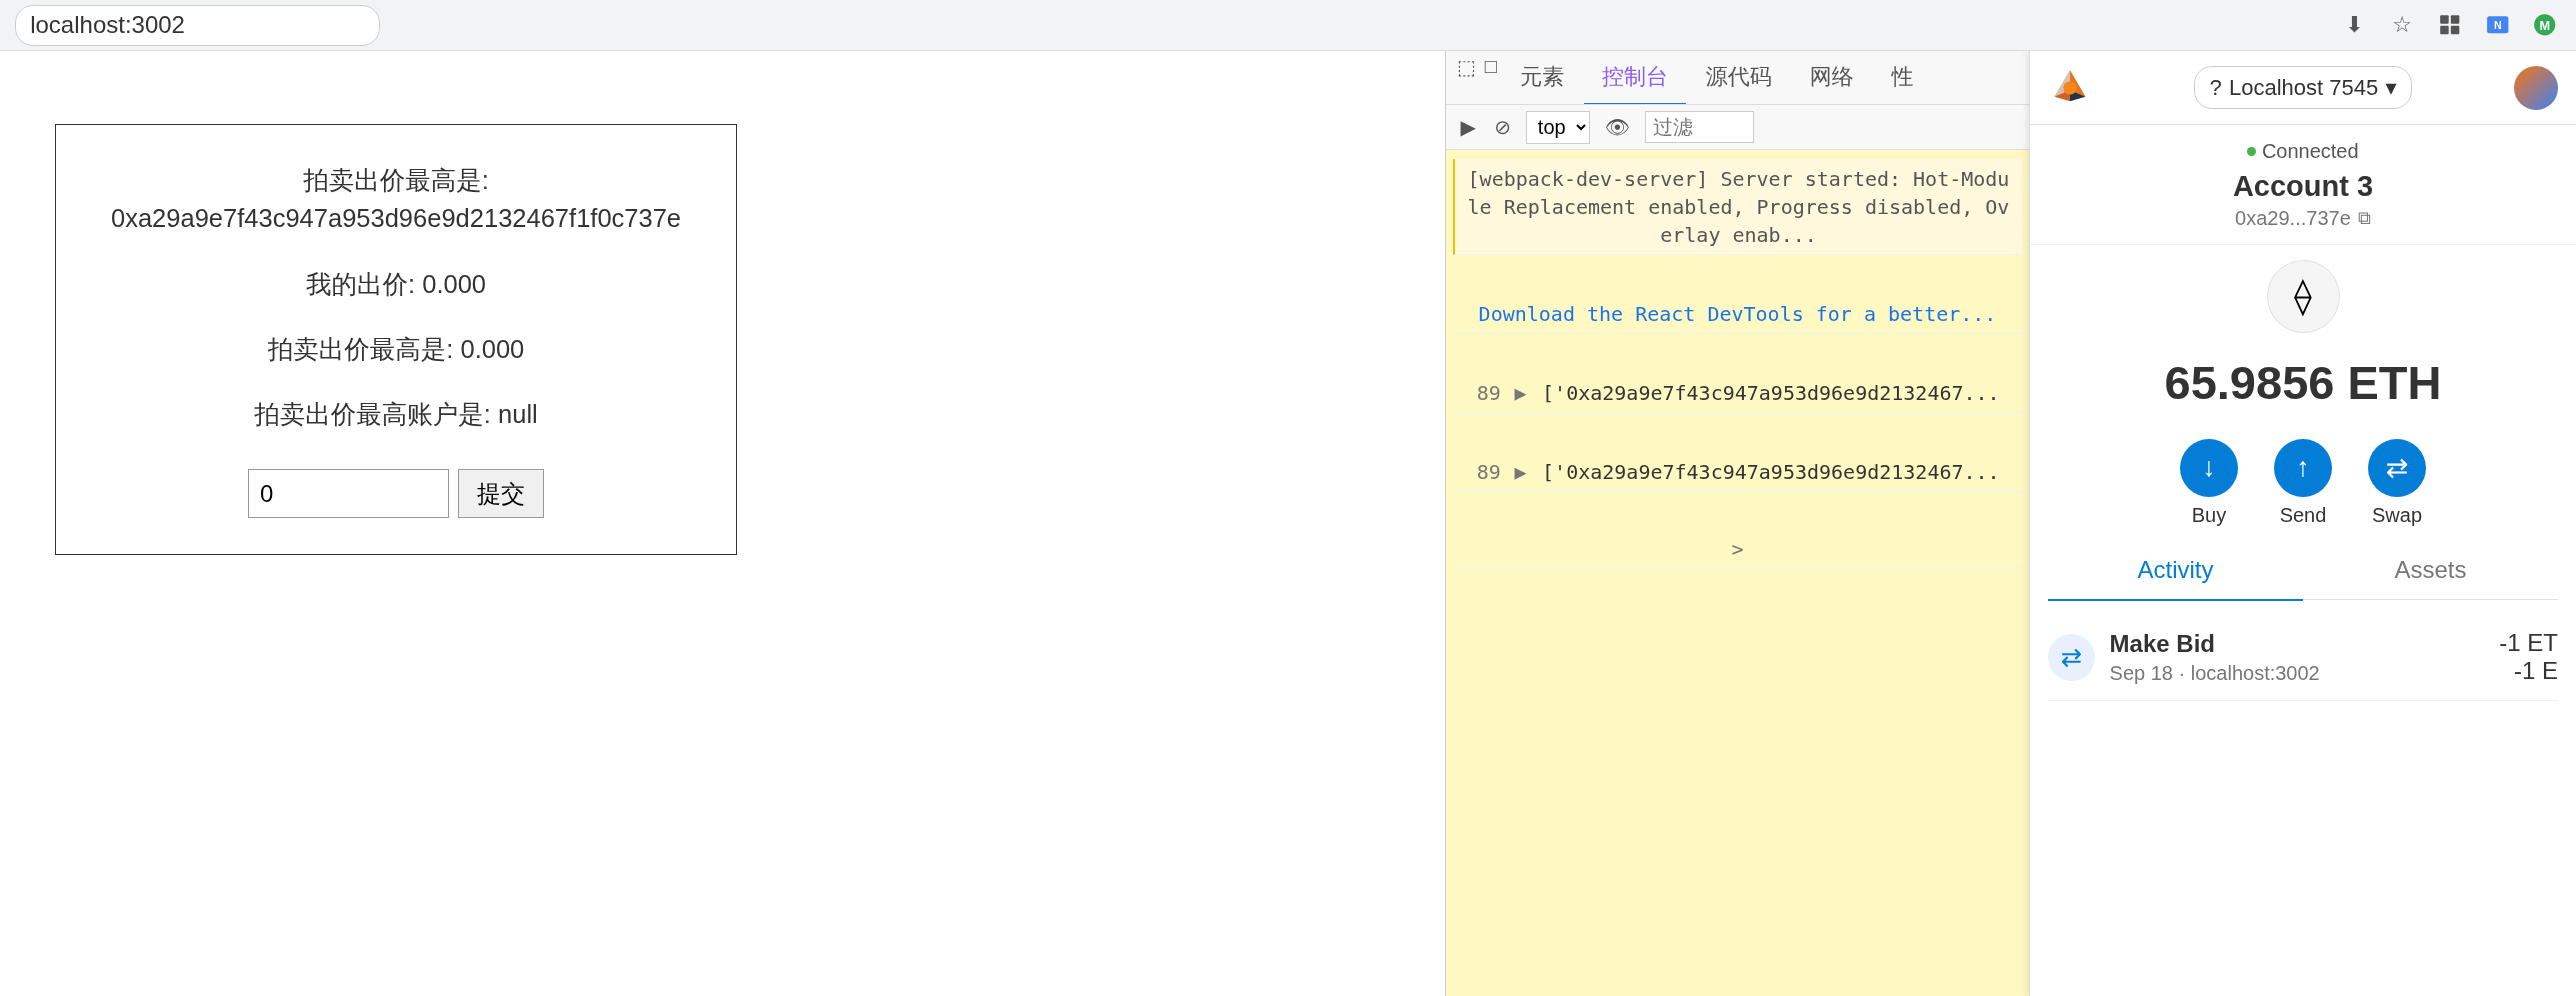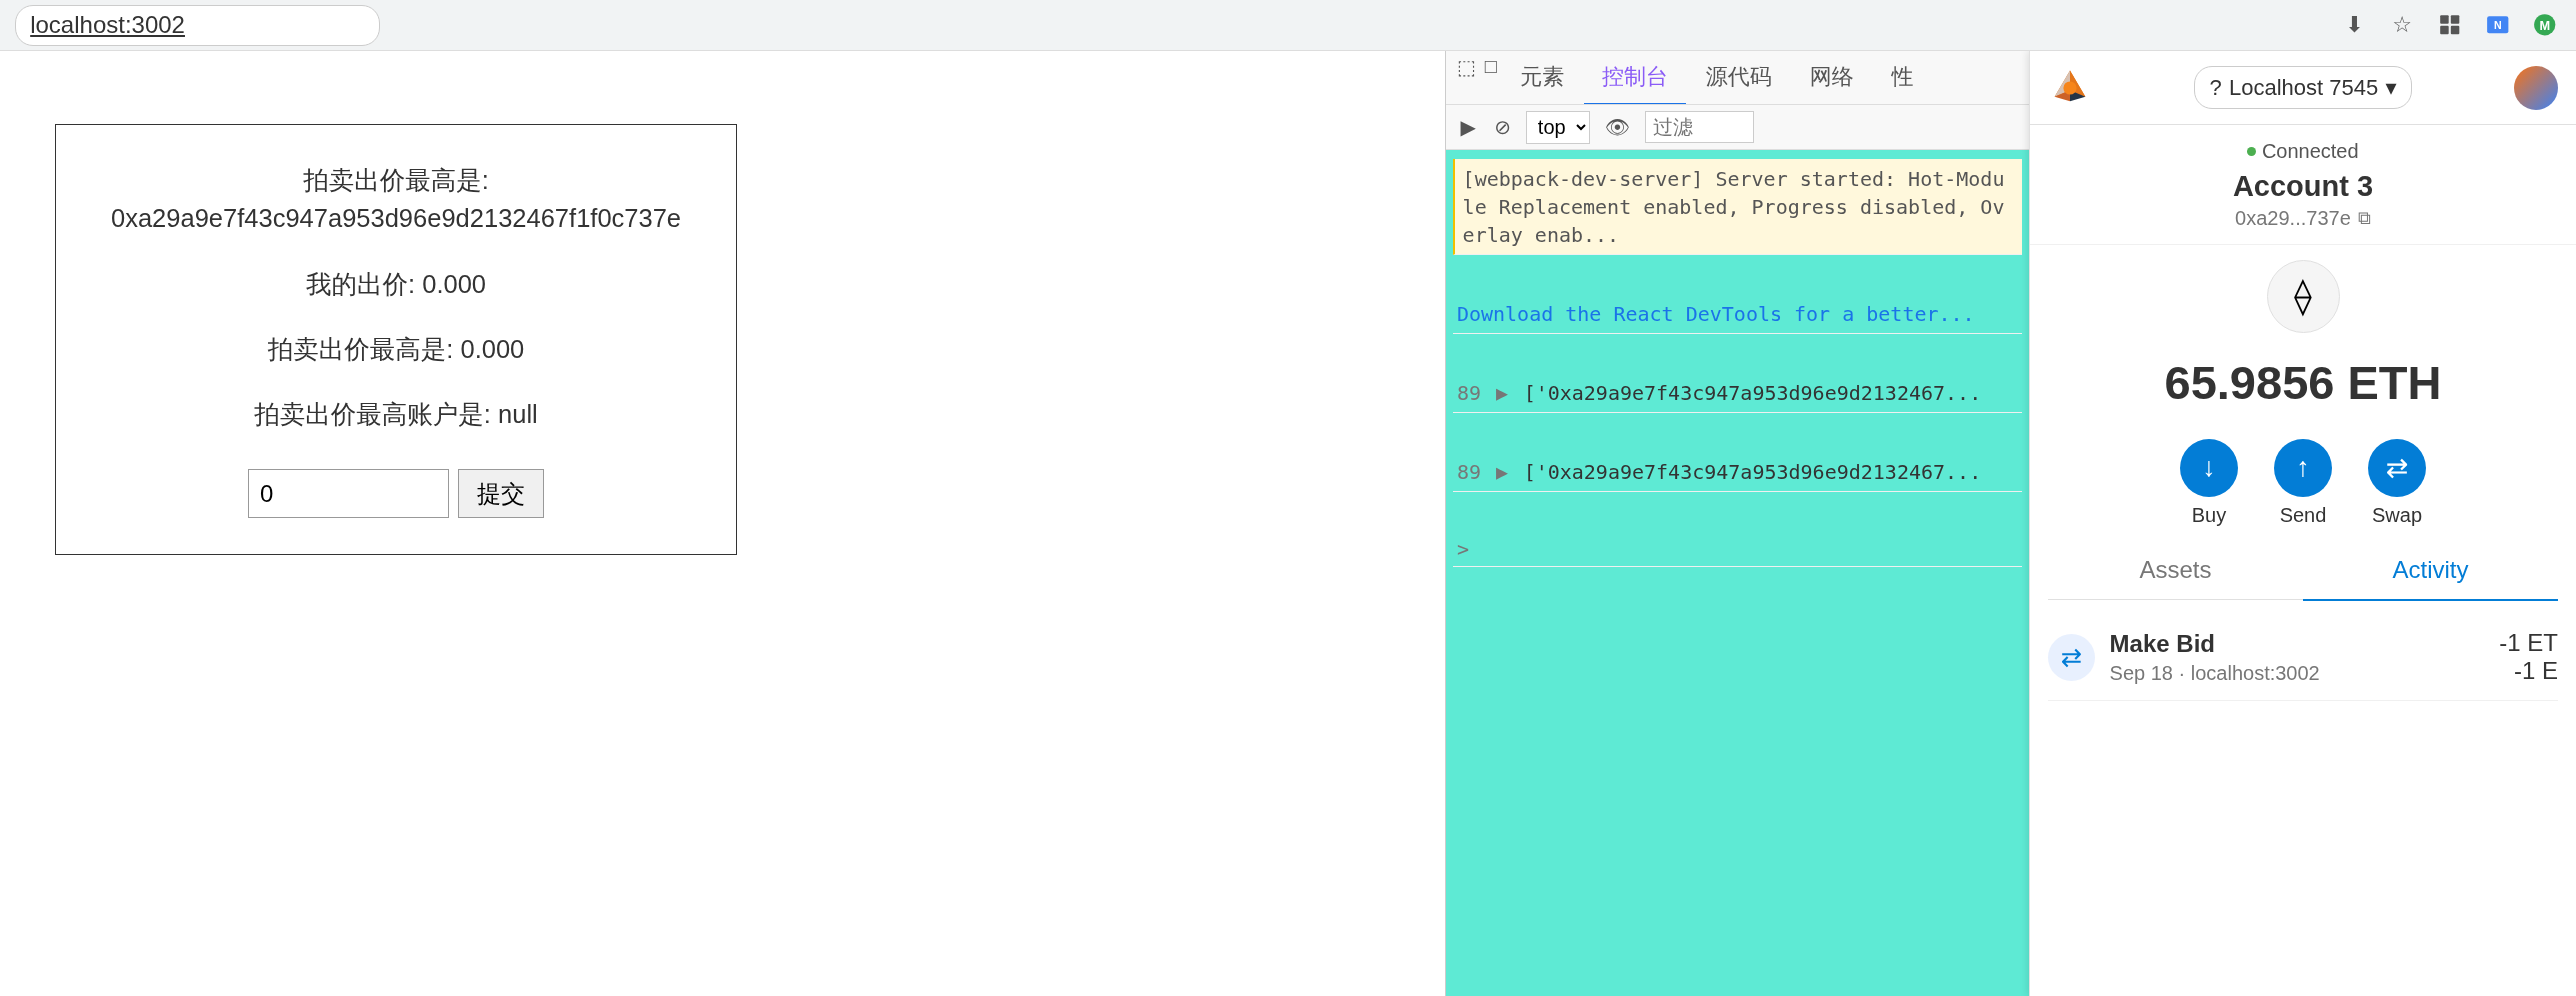--- a/index.html
+++ b/index.html
@@ -24,21 +24,20 @@
       gap: 11px;
     }
     .browser-url {
       background: white;
       border: 0.9px solid #ccc;
       border-radius: 18px;
       padding: 5.5px 14.6px;
       font-size: 24px;
       color: #333;
       width: 365px;
-      text-decoration: underline;
     }
     .browser-icons {
       display: flex;
       gap: 14.6px;
       margin-left: auto;
       align-items: center;
     }
     .browser-icon {
       width: 33px;
       height: 33px;
@@ -152,25 +151,26 @@
     }
     .filter-input {
       border: 0.9px solid #ccc;
       padding: 3.6px 7.3px;
       font-size: 20px;
       width: 109px;
     }
 
     .devtools-console {
       flex: 1;
-      background: #5eead4;
+      background: #fef9c3;
       overflow-y: auto;
       font-family: monospace;
       font-size: 20px;
       padding: 7.3px;
+      text-align: center;
     }
     .console-line {
       padding: 5.5px 3.6px;
       border-bottom: 0.9px solid #f0f0f0;
       color: #333;
       word-break: break-all;
       line-height: 1.4;
       margin-top: 39px;
     }
     .console-line.log-line {
@@ -559,22 +559,22 @@
           <div class="action-btn-circle">↑</div>
           <span class="action-btn-label">Send</span>
         </div>
         <div class="action-btn">
           <div class="action-btn-circle">⇄</div>
           <span class="action-btn-label">Swap</span>
         </div>
       </div>
 
       <div class="tabs-section">
+        <div class="mm-tab active">Activity</div>
         <div class="mm-tab">Assets</div>
-        <div class="mm-tab active">Activity</div>
       </div>
 
       <div class="activity-section">
         <div class="activity-item">
           <div class="activity-icon">⇄</div>
           <div class="activity-info">
             <div class="activity-name">Make Bid</div>
             <div class="activity-meta">Sep 18 · localhost:3002</div>
           </div>
           <div class="activity-amount">

